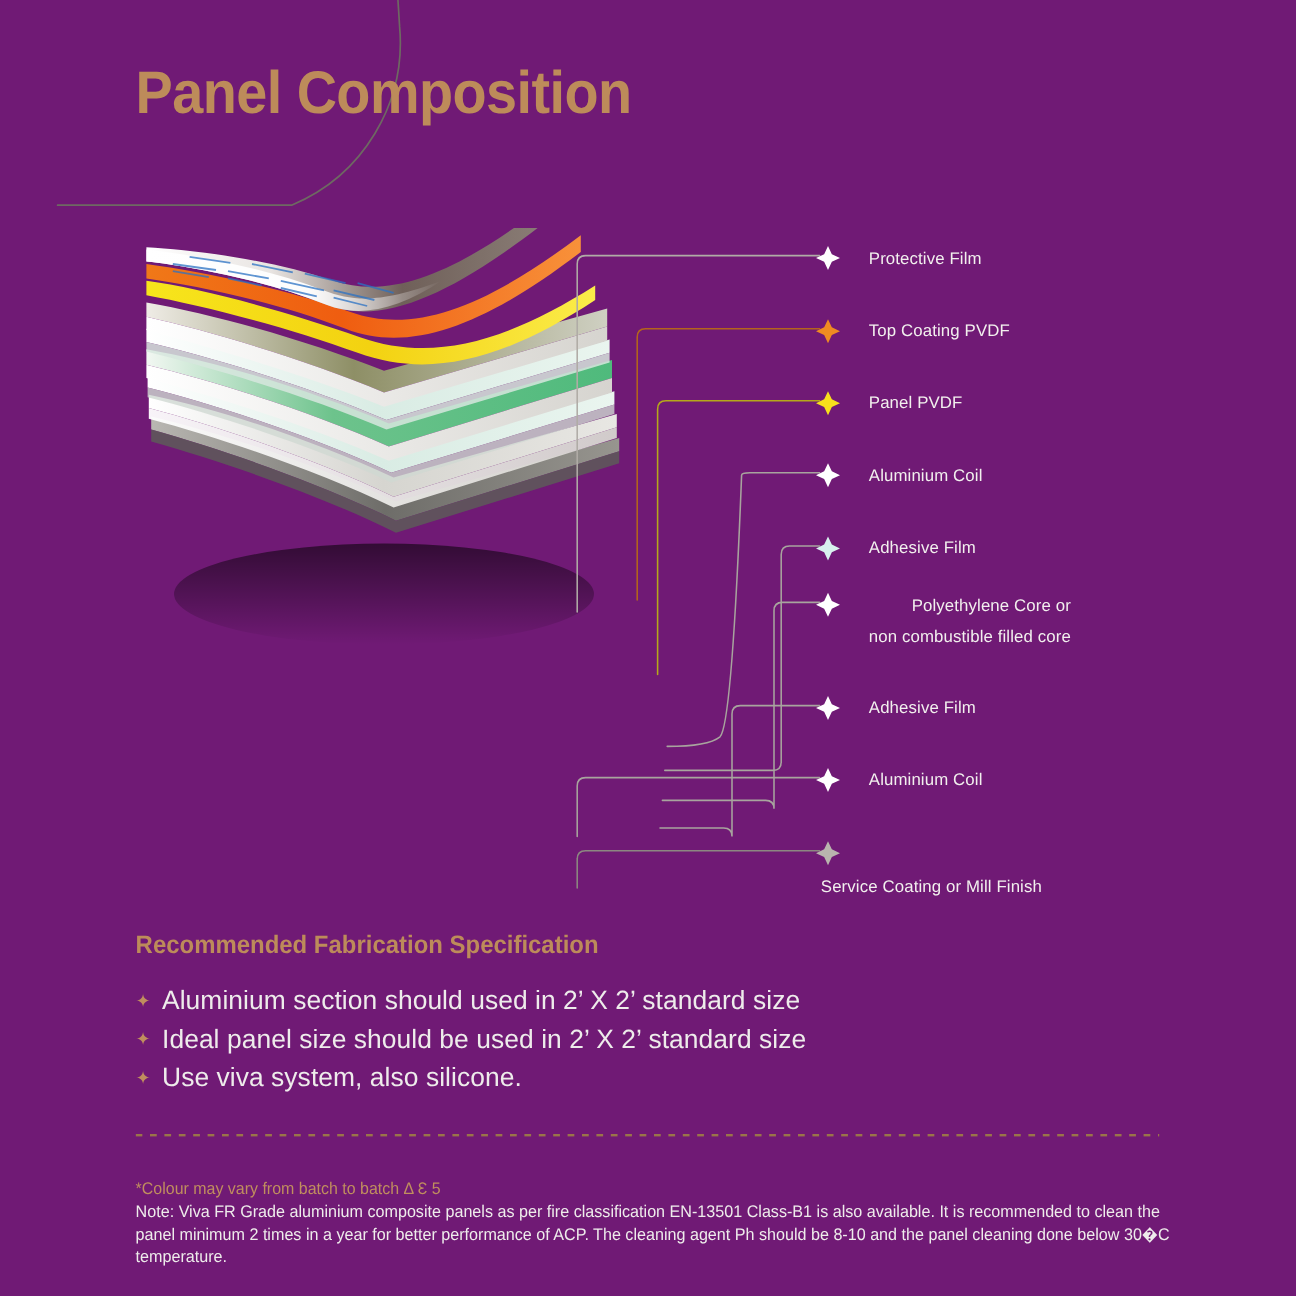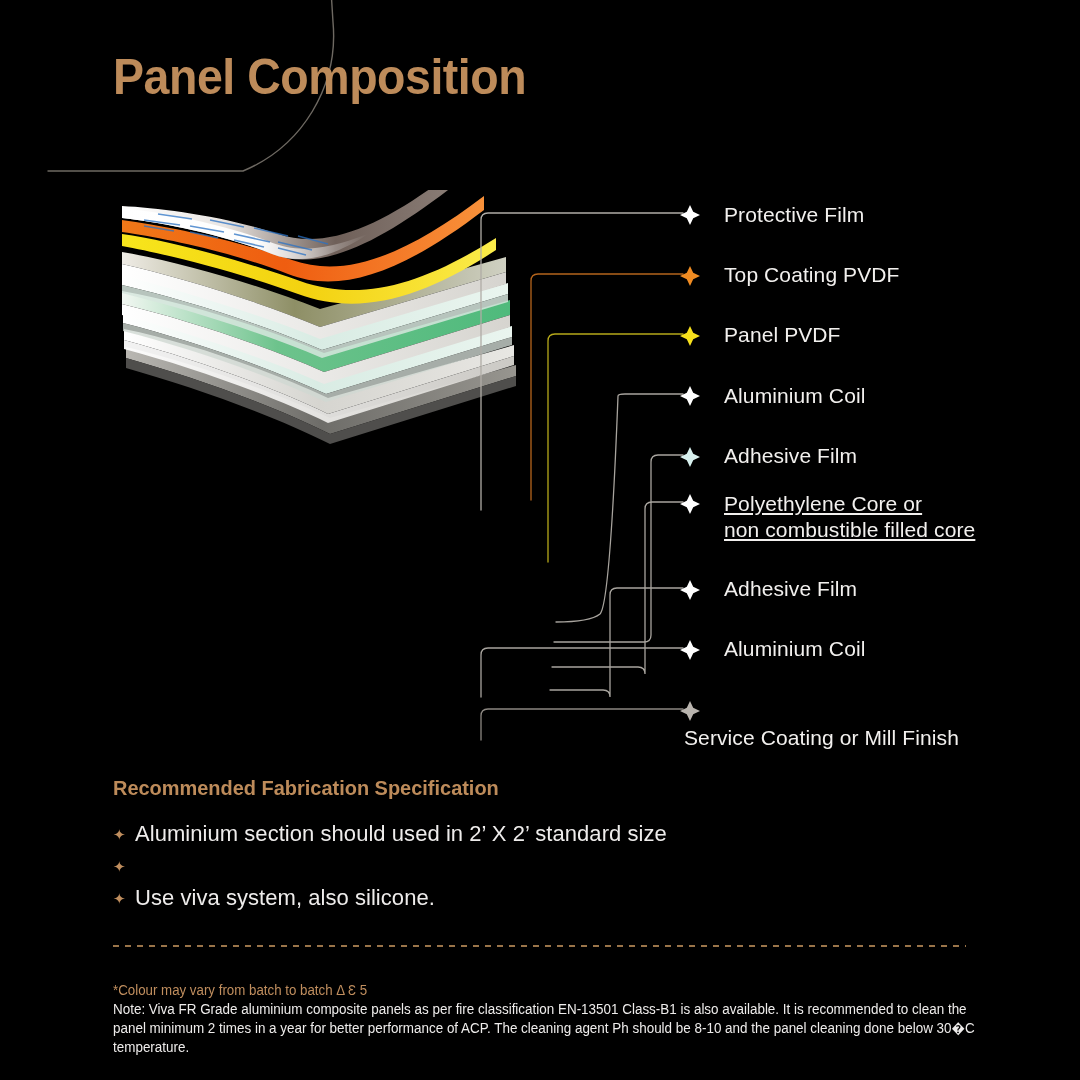--- a/index.html
+++ b/index.html
@@ -2,21 +2,21 @@
 <html><head>
 <meta charset="utf-8">
 <style>
   html, body {
     margin: 0; padding: 0;
     background: #262220;
   }
   #page {
     position: relative;
     width: 1080px; height: 1080px;
-    background: #000000;
+    background: #701a75;
     overflow: hidden;
     font-family: "Liberation Sans", sans-serif;
   }
 
   
   #header-decor {
     position: absolute; left: 0; top: 0;
     width: 1080px; height: 200px;
     pointer-events: none;
   }
@@ -43,24 +43,25 @@
     width: 470px; height: 420px;
   }
   #connectors {
     position: absolute; left: 0; top: 0;
     width: 1080px; height: 570px;
   }
 
   .callout-label {
     position: absolute;
     color: #f2f0ee;
-    font-size: 21px;
+    font-size: 14px;
     line-height: 26px;
     white-space: pre-line;
     letter-spacing: 0.1px;
+    text-align: right;
   }
 
   
   #spec-heading {
     position: absolute;
     left: 113px; top: 776px;
     font-family: "Liberation Sans Narrow", "Liberation Sans", sans-serif;
     font-size: 21px;
     font-weight: bold;
     color: #bd8b5a;
@@ -269,36 +270,37 @@
         <path d="M690 460 L693.2 466.8 L700 470 L693.2 473.2 L690 480 L686.8 473.2 L680 470 L686.8 466.8 Z" fill="#ffffff"></path>
         <path d="M690 521 L693.2 527.8 L700 531 L693.2 534.2 L690 541 L686.8 534.2 L680 531 L686.8 527.8 Z" fill="#b9b4ae"></path>
       </g>
     </svg>
 
     <div class="callout-label" style="left:724px; top:22px;">Protective Film</div>
     <div class="callout-label" style="left:724px; top:82px;">Top Coating PVDF</div>
     <div class="callout-label" style="left:724px; top:142px;">Panel PVDF</div>
     <div class="callout-label" style="left:724px; top:203px;">Aluminium Coil</div>
     <div class="callout-label" style="left:724px; top:263px;">Adhesive Film</div>
-    <div class="callout-label" style="left:724px; top:311px;text-decoration:underline;">Polyethylene Core or
+    <div class="callout-label" style="left:724px; top:311px;">Polyethylene Core or
 non combustible filled core</div>
     <div class="callout-label" style="left:724px; top:396px;">Adhesive Film</div>
     <div class="callout-label" style="left:724px; top:456px;">Aluminium Coil</div>
     <div class="callout-label" style="left:684px; top:517px;margin-top:28px;">Service Coating or Mill Finish</div>
   </div>
 
   <div id="spec-heading">Recommended Fabrication Specification</div>
 
   <div id="spec-list">
     <div class="spec-item">
       <span class="spec-bullet">✦</span>
       <span class="spec-text">Aluminium section should used in 2’ X 2’ standard size</span>
     </div>
     <div class="spec-item">
       <span class="spec-bullet">✦</span>
+      <span class="spec-text">Ideal panel size should be used in 2’ X 2’ standard size</span>
     </div>
     <div class="spec-item">
       <span class="spec-bullet">✦</span>
       <span class="spec-text">Use viva system, also silicone.</span>
     </div>
   </div>
 
   <div id="divider"></div>
 
   <div id="footnote-colour">*Colour may vary from batch to batch Δ Ɛ 5</div>

